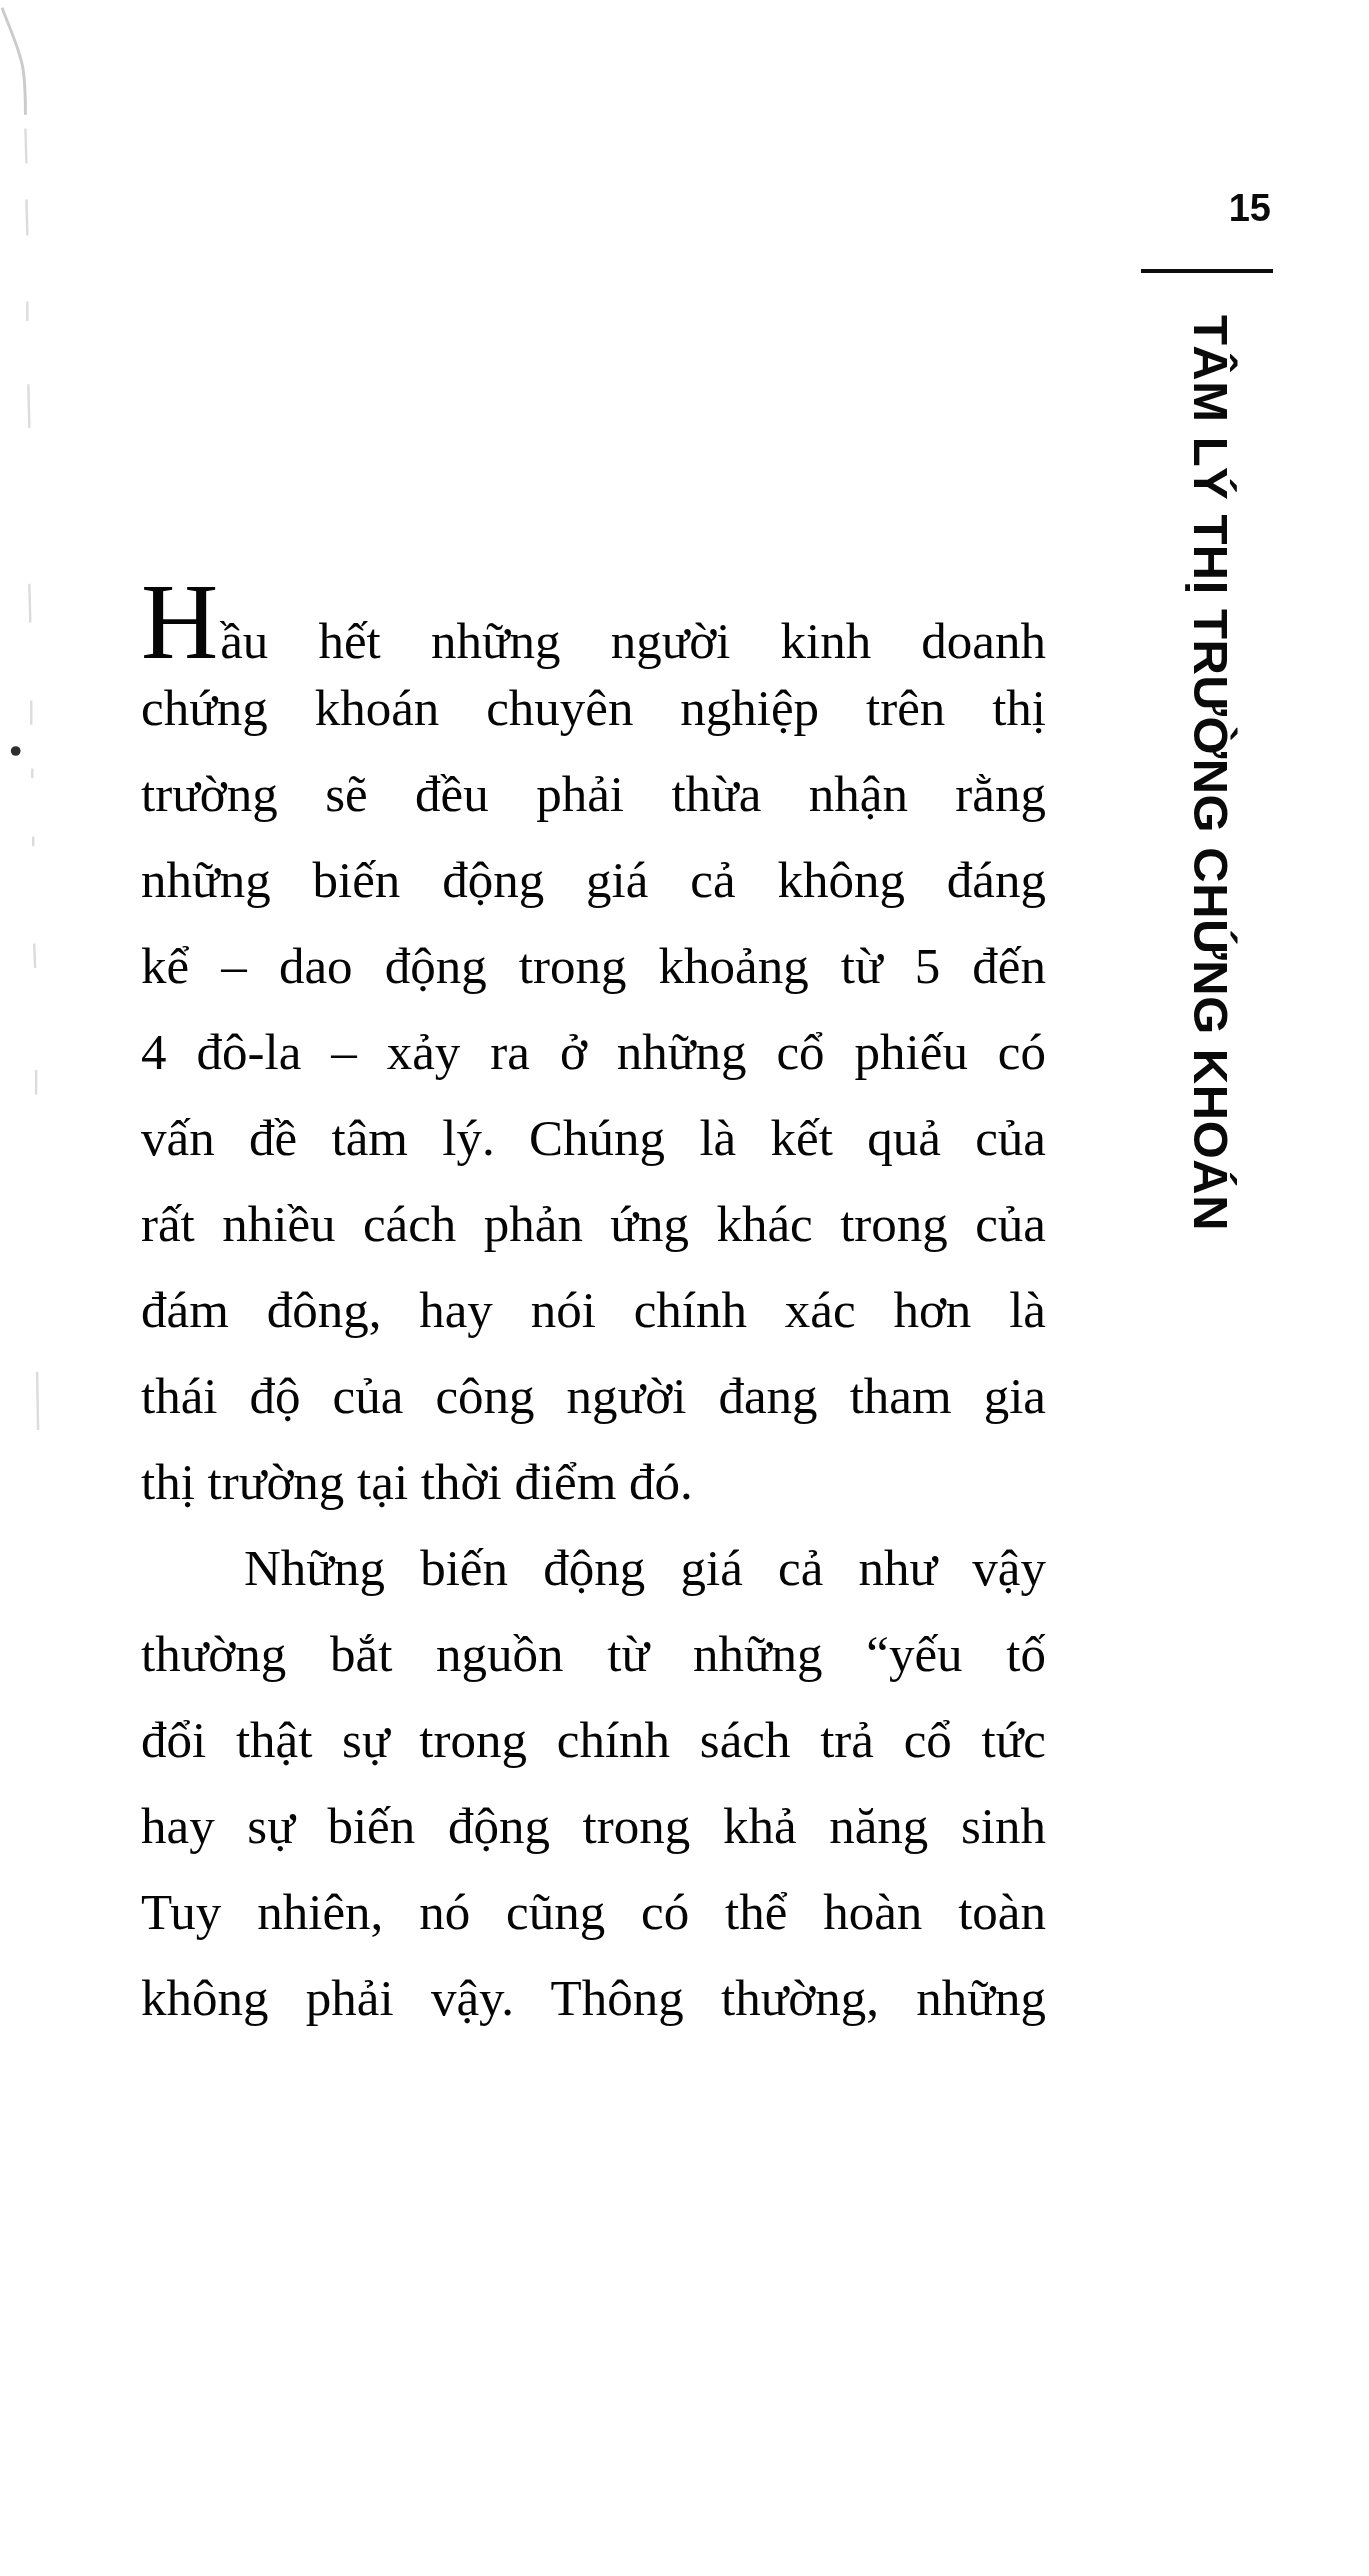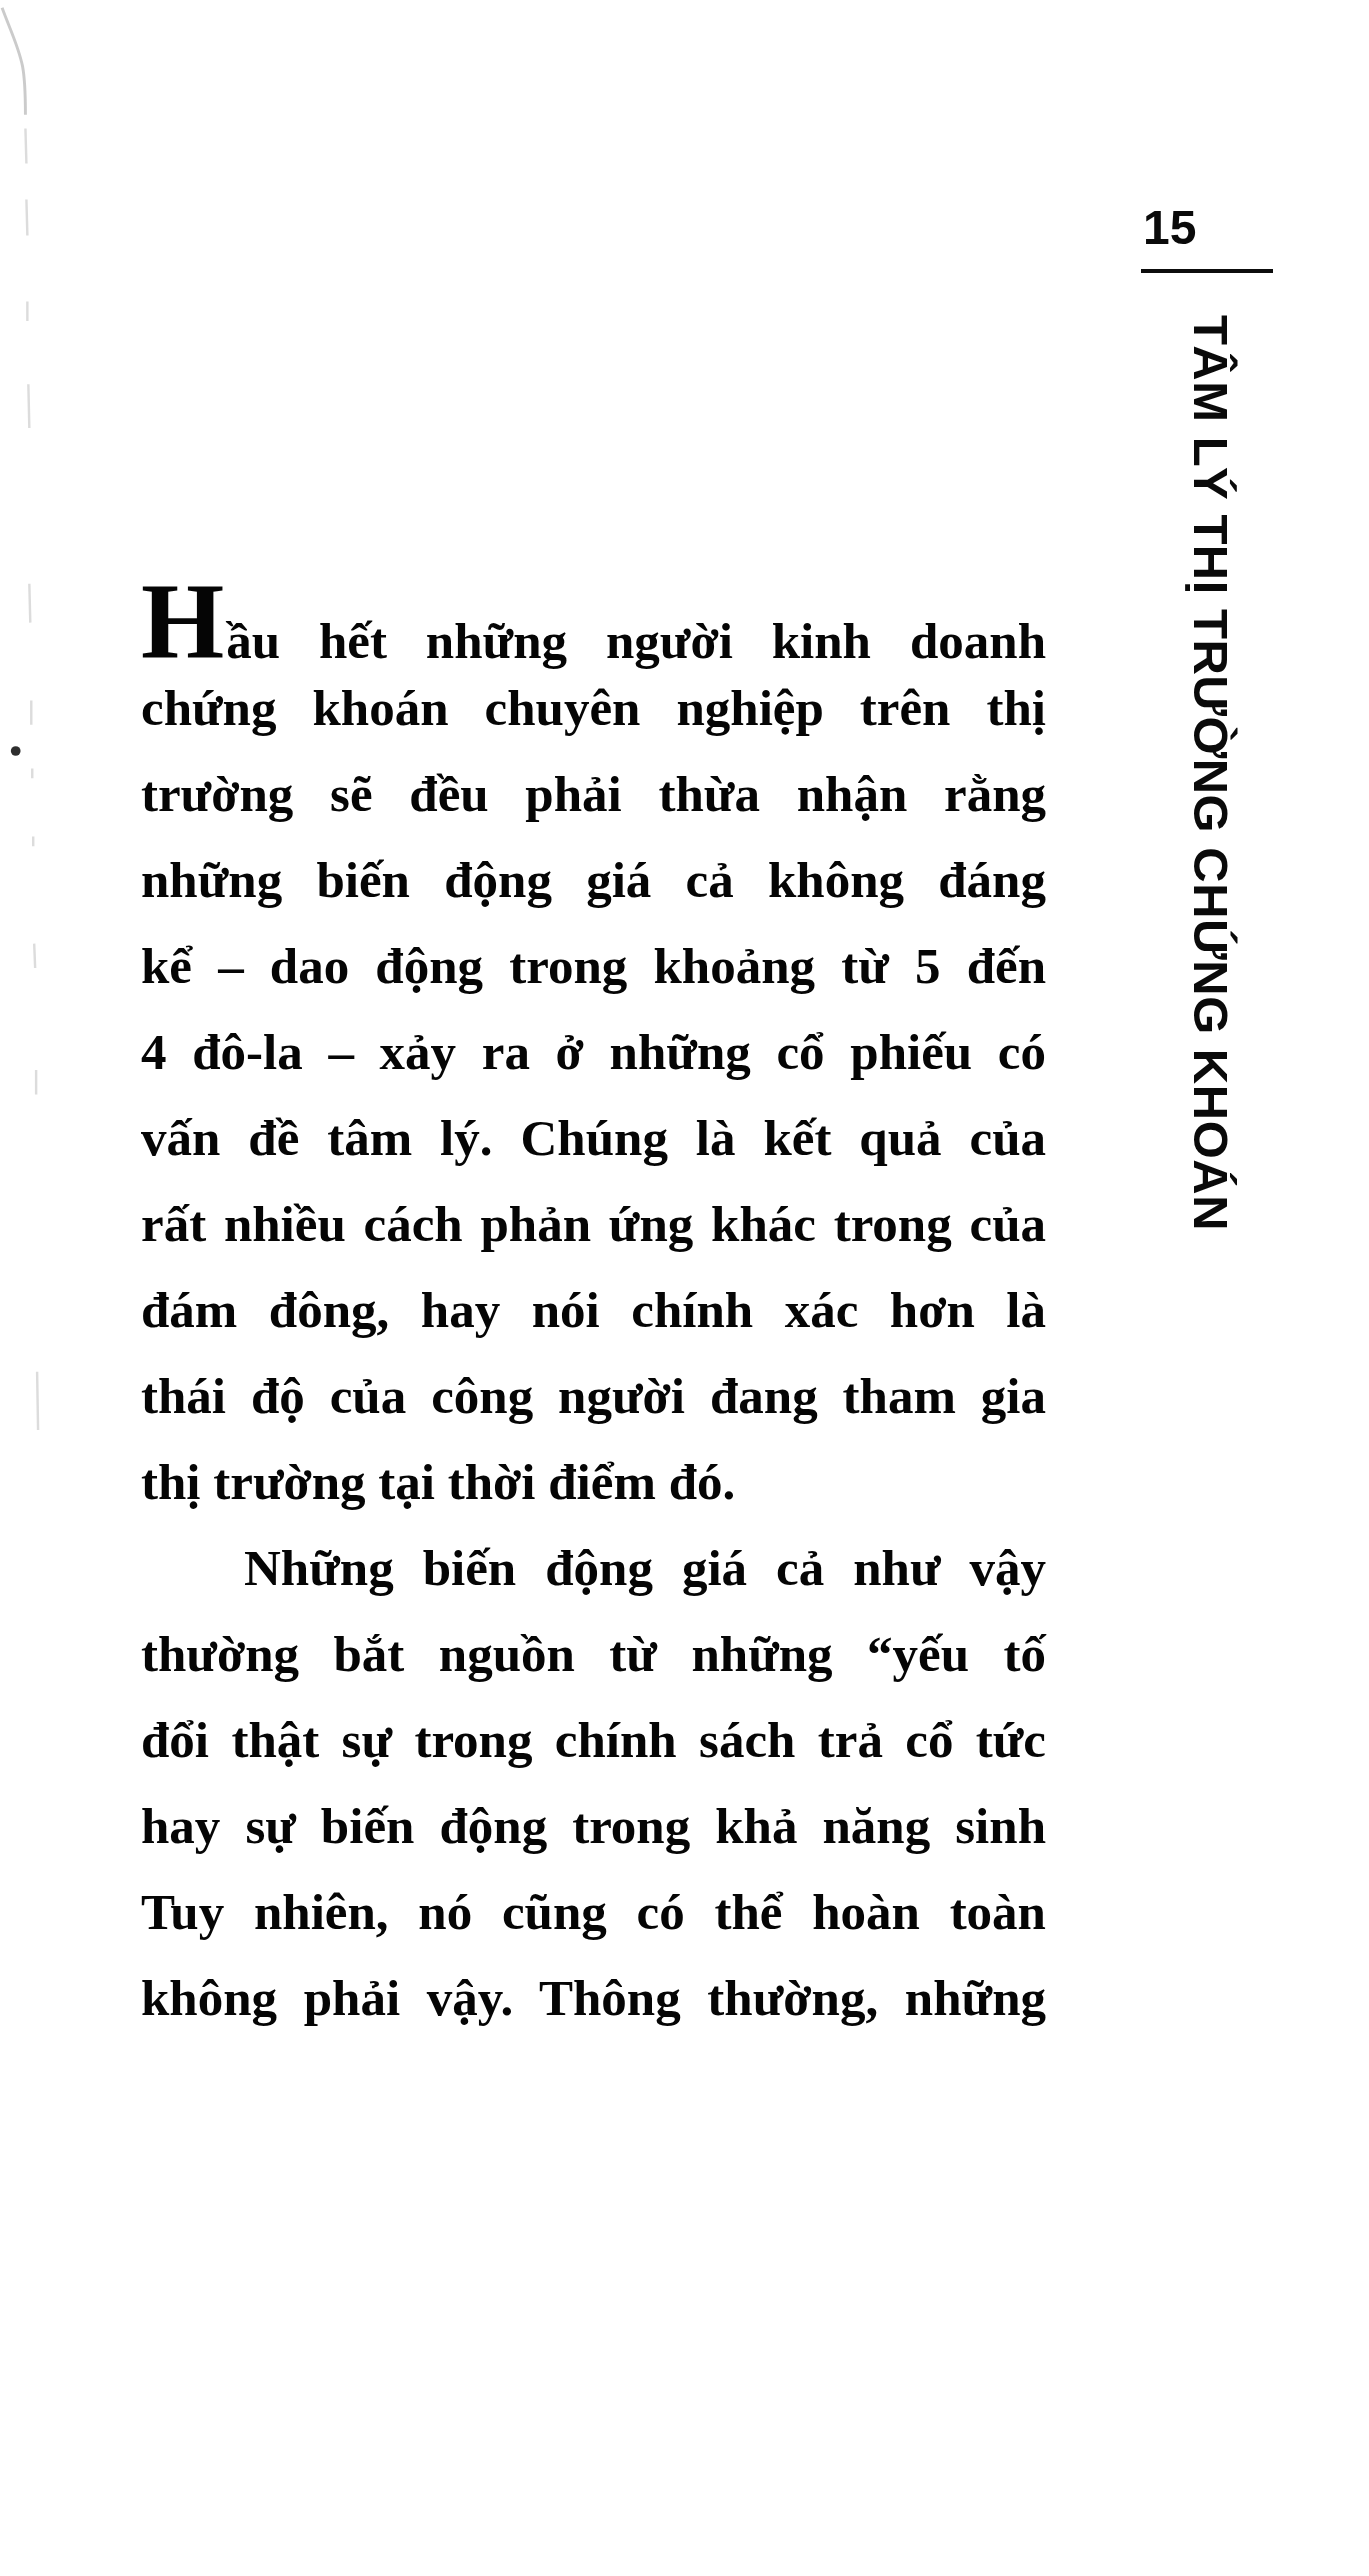--- a/index.html
+++ b/index.html
@@ -5,44 +5,43 @@
   html,body{margin:0;padding:0;background:#e8e8e8;}
   .page{
     position:relative;
     width:1370px;height:2576px;
     background:#ffffff;
     font-family:"Liberation Serif","DejaVu Serif",serif;
     color:#060606;
     overflow:hidden;
   }
   .pagenum{
-    position:absolute;left:1143px;top:204px;width:128px;
-    text-align:left;
+    position:absolute;left:1143px;top:189px;width:128px;
+    text-align:right;
     font-family:"Liberation Sans","DejaVu Sans",sans-serif;
-    font-weight:bold;font-size:48px;line-height:1;
+    font-weight:bold;font-size:38px;line-height:1;
     color:#0a0a0a;
   }
   .header-rule{
     position:absolute;left:1141px;top:269px;width:132px;height:3.9px;
     background:#0d0d0d;
   }
   .vtitle{
     position:absolute;left:749px;top:746px;width:924px;height:54px;
     transform:rotate(90deg);
     font-family:"Liberation Sans","DejaVu Sans",sans-serif;
     font-weight:bold;font-size:49px;line-height:54px;
     letter-spacing:0.5px;
     text-align:center;white-space:nowrap;
     color:#0a0a0a;
   }
   .bodytext{
     position:absolute;left:141px;top:579px;width:905px;
     font-size:51px;line-height:86px;
     color:#050505;
-    font-weight:bold;
   }
   .line{
     height:86px;
     text-align:justify;
     text-align-last:justify;
     white-space:nowrap;
   }
   .line.nojust{
     text-align:center;
     text-align-last:left;

